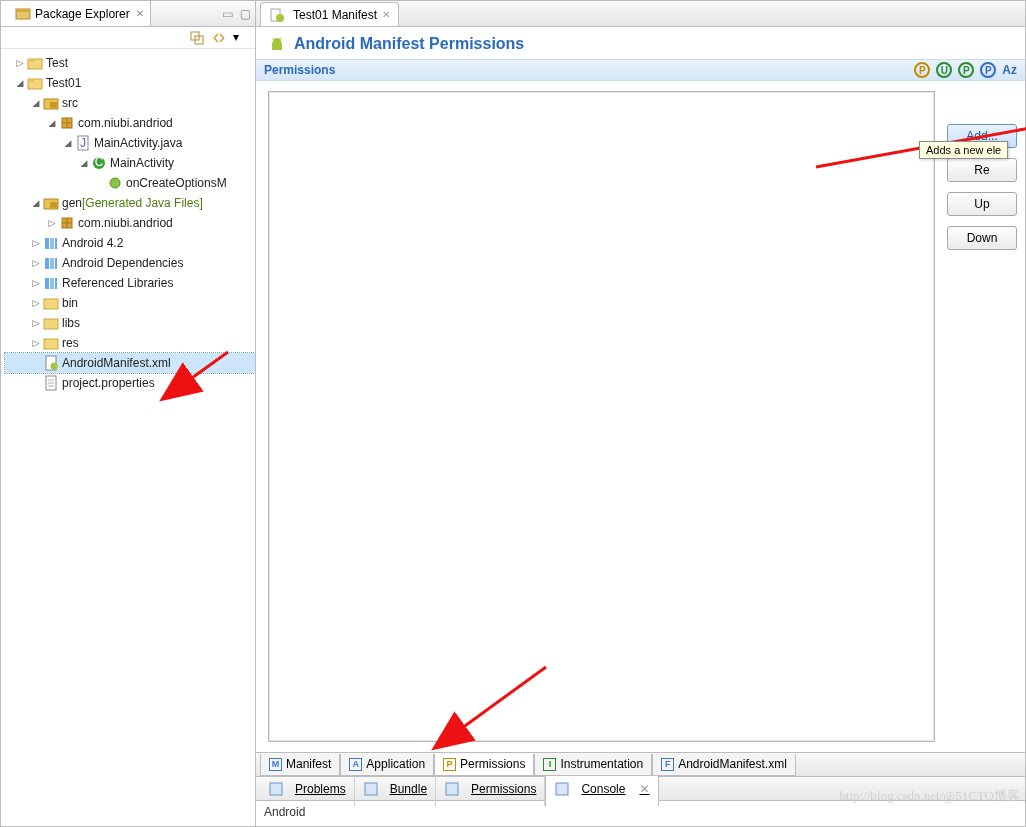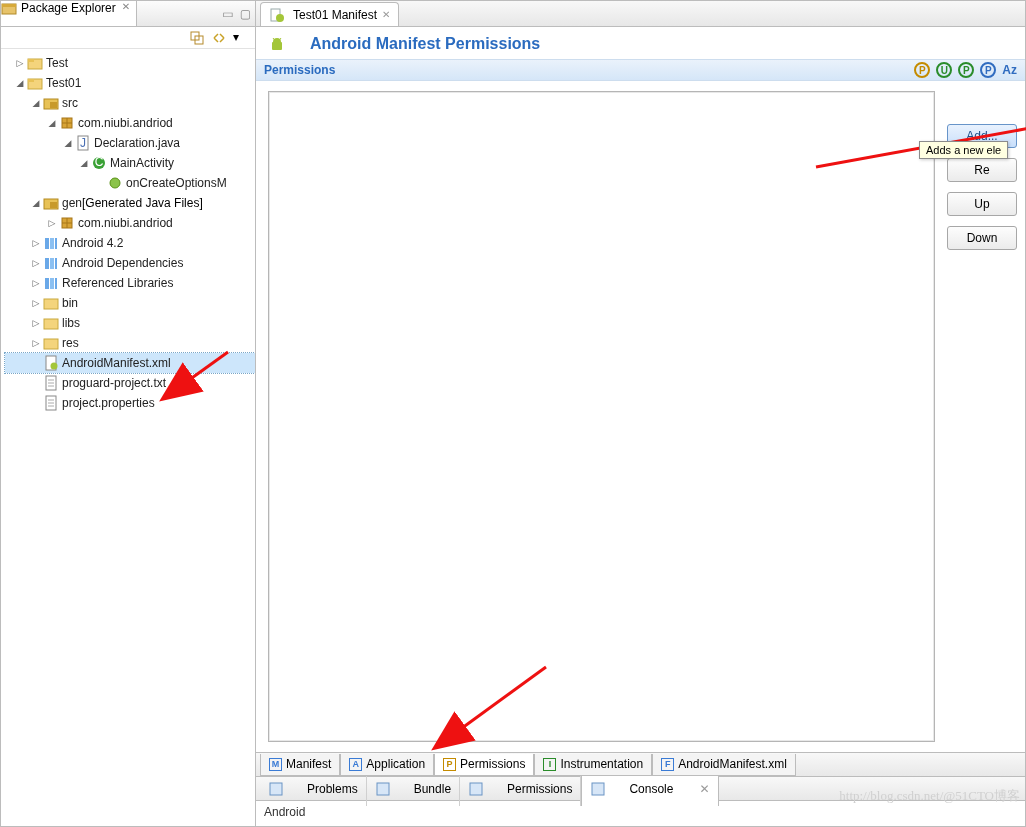--- a/index.html
+++ b/index.html
@@ -3,45 +3,45 @@
 <meta charset="utf-8">
 <style>
   * { box-sizing: border-box; margin: 0; padding: 0; font-family: "Segoe UI", Tahoma, sans-serif; font-size: 12px; }
   body { background: #f0f0f0; width: 1026px; height: 827px; overflow: hidden; position: relative; }
 
   .main-layout { display: flex; width: 100%; height: 100%; }
 
   
   .left-pane { width: 256px; background: #fff; border-right: 1px solid #bcbcbc; display: flex; flex-direction: column; border: 1px solid #bcbcbc; }
   .left-tabbar { height: 26px; background: linear-gradient(#fcfcfc,#e8e8e8); border-bottom: 1px solid #bcbcbc; display: flex; align-items: center; position: relative; }
-  .left-tab { height: 100%; display: inline-flex; align-items: flex-start; padding: 0 6px 0 0; border-right: 1px solid #bcbcbc; background: #fff; font-size: 12px; }
+  .left-tab { height: 100%; display: inline-flex; align-items: center; padding: 0 6px 0 14px; border-right: 1px solid #bcbcbc; background: #fff; font-size: 12px; }
   .left-tab .ic { width: 16px; height: 16px; margin-right: 4px; }
   .left-tab .close { margin-left: 6px; color:#888; font-size:10px; }
   .left-tabbar .right-controls { margin-left: auto; display:flex; gap:6px; padding-right:4px; color:#888; }
   .left-toolbar { height: 22px; border-bottom: 1px solid #e2e2e2; display:flex; align-items:center; justify-content:flex-end; gap:6px; padding-right:6px; }
   .left-toolbar .tbtn { width:16px; height:16px; display:inline-block; }
 
   .tree { flex: 1; overflow:auto; padding: 4px 0 4px 4px; color:#222; line-height:20px; user-select:none; }
   .tree-row { display:flex; align-items:center; height:20px; white-space:nowrap; padding-right:4px; }
   .tree-row.selected { background:#cde6fb; outline:1px dotted #7aa7c7; }
   .tw { width:14px; display:inline-flex; justify-content:center; color:#666; font-size:9px; }
   .sp { display:inline-block; }
   .ic { width:16px; height:16px; display:inline-flex; align-items:center; justify-content:center; margin-right:3px; font-size:11px; }
   .lbl { }
-  .muted { color:#000000; }
+  .muted { color:#4d7c0f; }
 
   
   .right-pane { flex:1; display:flex; flex-direction:column; background:#b91c1c; border:1px solid #bcbcbc; border-left:none; }
   .editor-tabbar { height:26px; background:linear-gradient(#f8f8f8,#e7e7e7); border-bottom:1px solid #bcbcbc; display:flex; align-items:flex-end; }
   .editor-tab { height:24px; margin-left:4px; display:inline-flex; align-items:center; gap:5px; padding:0 8px; border:1px solid #bcbcbc; border-bottom:none; border-radius:4px 4px 0 0; background:#fff; }
   .editor-tab .close { color:#999; font-size:10px; }
 
   .editor-body { flex:1; background:#fff; display:flex; flex-direction:column; position:relative; }
 
-  .form-hdr { padding:8px 12px 6px 12px; display:flex; align-items:center; gap:24px; }
+  .form-hdr { padding:8px 12px 6px 12px; display:flex; align-items:center; gap:8px; }
   .form-hdr .title { font-size:16px; font-weight:bold; color:#2a6bbf; }
   .android-ic { width:18px; height:18px; }
 
   .section-bar { height:22px; background:linear-gradient(#eaf2fb,#d5e6f8); border-top:1px solid #cdddee; border-bottom:1px solid #cdddee; display:flex; align-items:center; padding:0 8px; color:#2a6bbf; font-weight:bold; }
   .section-bar .badges { margin-left:auto; display:flex; align-items:center; gap:6px; }
   .badge { width:16px; height:16px; border-radius:50%; display:inline-flex; align-items:center; justify-content:center; font-size:10px; font-weight:bold; }
   .badge.p1 { border:2px solid #c48b00; color:#c48b00; }
   .badge.u  { border:2px solid #2a8c2a; color:#2a8c2a; }
   .badge.p2 { border:2px solid #2a8c2a; color:#2a8c2a; }
   .badge.p3 { border:2px solid #306cc0; color:#306cc0; }
@@ -59,21 +59,21 @@
 
   
   .sub-tabs { height:24px; border-top:1px solid #bcbcbc; background:linear-gradient(#f8f8f8,#e8e8e8); display:flex; align-items:center; padding-left:4px; }
   .sub-tab { height:22px; display:inline-flex; align-items:center; gap:4px; padding:0 8px; border:1px solid #bcbcbc; border-top:none; background:#f4f4f4; font-size:11px; }
   .sub-tab.active { background:#fff; }
   .sq { width:13px; height:13px; border:1px solid; display:inline-flex; align-items:center; justify-content:center; font-size:9px; font-weight:bold; }
 
   
   .bottom-views { height:50px; border-top:1px solid #bcbcbc; background:#fff; display:flex; flex-direction:column; }
   .bviews-tabs { height:24px; background:linear-gradient(#f8f8f8,#e8e8e8); display:flex; align-items:center; border-bottom:1px solid #bcbcbc; padding-left:4px; }
-  .bv-tab { height:35px; display:inline-flex; align-items:center; gap:20px; padding:0 8px; border-right:1px solid #d0d0d0; font-size:11px; }
+  .bv-tab { height:35px; display:inline-flex; align-items:center; gap:8px; padding:0 8px; border-right:1px solid #d0d0d0; font-size:11px;text-decoration:underline; }
   .bv-tab.active { background:#fff; border:1px solid #bcbcbc; border-bottom:none; }
   .bv-body { flex:1; padding:4px 8px; font-size:12px; color:#333; }
 
   
   .tooltip { position:absolute; background:#ffffe1; border:1px solid #8b8b8b; padding:2px 6px; font-size:11px; box-shadow:1px 1px 3px rgba(0,0,0,.2); }
 
   
   .watermark { position:absolute; right:6px; bottom:22px; color:#d0d0d0; font-size:13px; font-family: "Times New Roman", serif; pointer-events:none;}
 </style>
 </head>
@@ -161,21 +161,21 @@
         </div>
         <div class="tree-row">
           <span class="sp" style="width: 56px;"></span>
           <span class="tw">◢</span>
           <span class="ic">
             <svg viewBox="0 0 16 16">
               <rect x="3" y="1" width="10" height="14" fill="#fff" stroke="#888"></rect>
               <text x="8" y="12" font-size="9" text-anchor="middle" fill="#4a6fb3">J</text>
             </svg>
           </span>
-          <span class="lbl">Declaration.java</span>
+          <span class="lbl">MainActivity.java</span>
         </div>
         <div class="tree-row">
           <span class="sp" style="width: 72px;"></span>
           <span class="tw">◢</span>
           <span class="ic">
             <svg viewBox="0 0 16 16">
               <circle cx="8" cy="8" r="6" fill="#3aa135"></circle>
               <text x="8" y="11" font-size="8" text-anchor="middle" fill="#fff">C</text>
             </svg>
           </span>
@@ -284,33 +284,20 @@
         <div class="tree-row selected">
           <span class="sp" style="width: 24px;"></span>
           <span class="tw"></span>
           <span class="ic">
             <svg viewBox="0 0 16 16">
               <rect x="3" y="1" width="10" height="14" fill="#fff" stroke="#888"></rect>
               <circle cx="11" cy="11" r="3.5" fill="#a4c639"></circle>
             </svg>
           </span>
           <span class="lbl">AndroidManifest.xml</span>
-        </div>
-        <div class="tree-row">
-          <span class="sp" style="width: 24px;"></span>
-          <span class="tw"></span>
-          <span class="ic">
-            <svg viewBox="0 0 16 16">
-              <rect x="3" y="1" width="10" height="14" fill="#fff" stroke="#888"></rect>
-              <line x1="5" y1="5" x2="11" y2="5" stroke="#aaa"></line>
-              <line x1="5" y1="8" x2="11" y2="8" stroke="#aaa"></line>
-              <line x1="5" y1="11" x2="11" y2="11" stroke="#aaa"></line>
-            </svg>
-          </span>
-          <span class="lbl">proguard-project.txt</span>
         </div>
         <div class="tree-row">
           <span class="sp" style="width: 24px;"></span>
           <span class="tw"></span>
           <span class="ic">
             <svg viewBox="0 0 16 16">
               <rect x="3" y="1" width="10" height="14" fill="#fff" stroke="#888"></rect>
               <line x1="5" y1="5" x2="11" y2="5" stroke="#aaa"></line>
               <line x1="5" y1="8" x2="11" y2="8" stroke="#aaa"></line>
               <line x1="5" y1="11" x2="11" y2="11" stroke="#aaa"></line>

